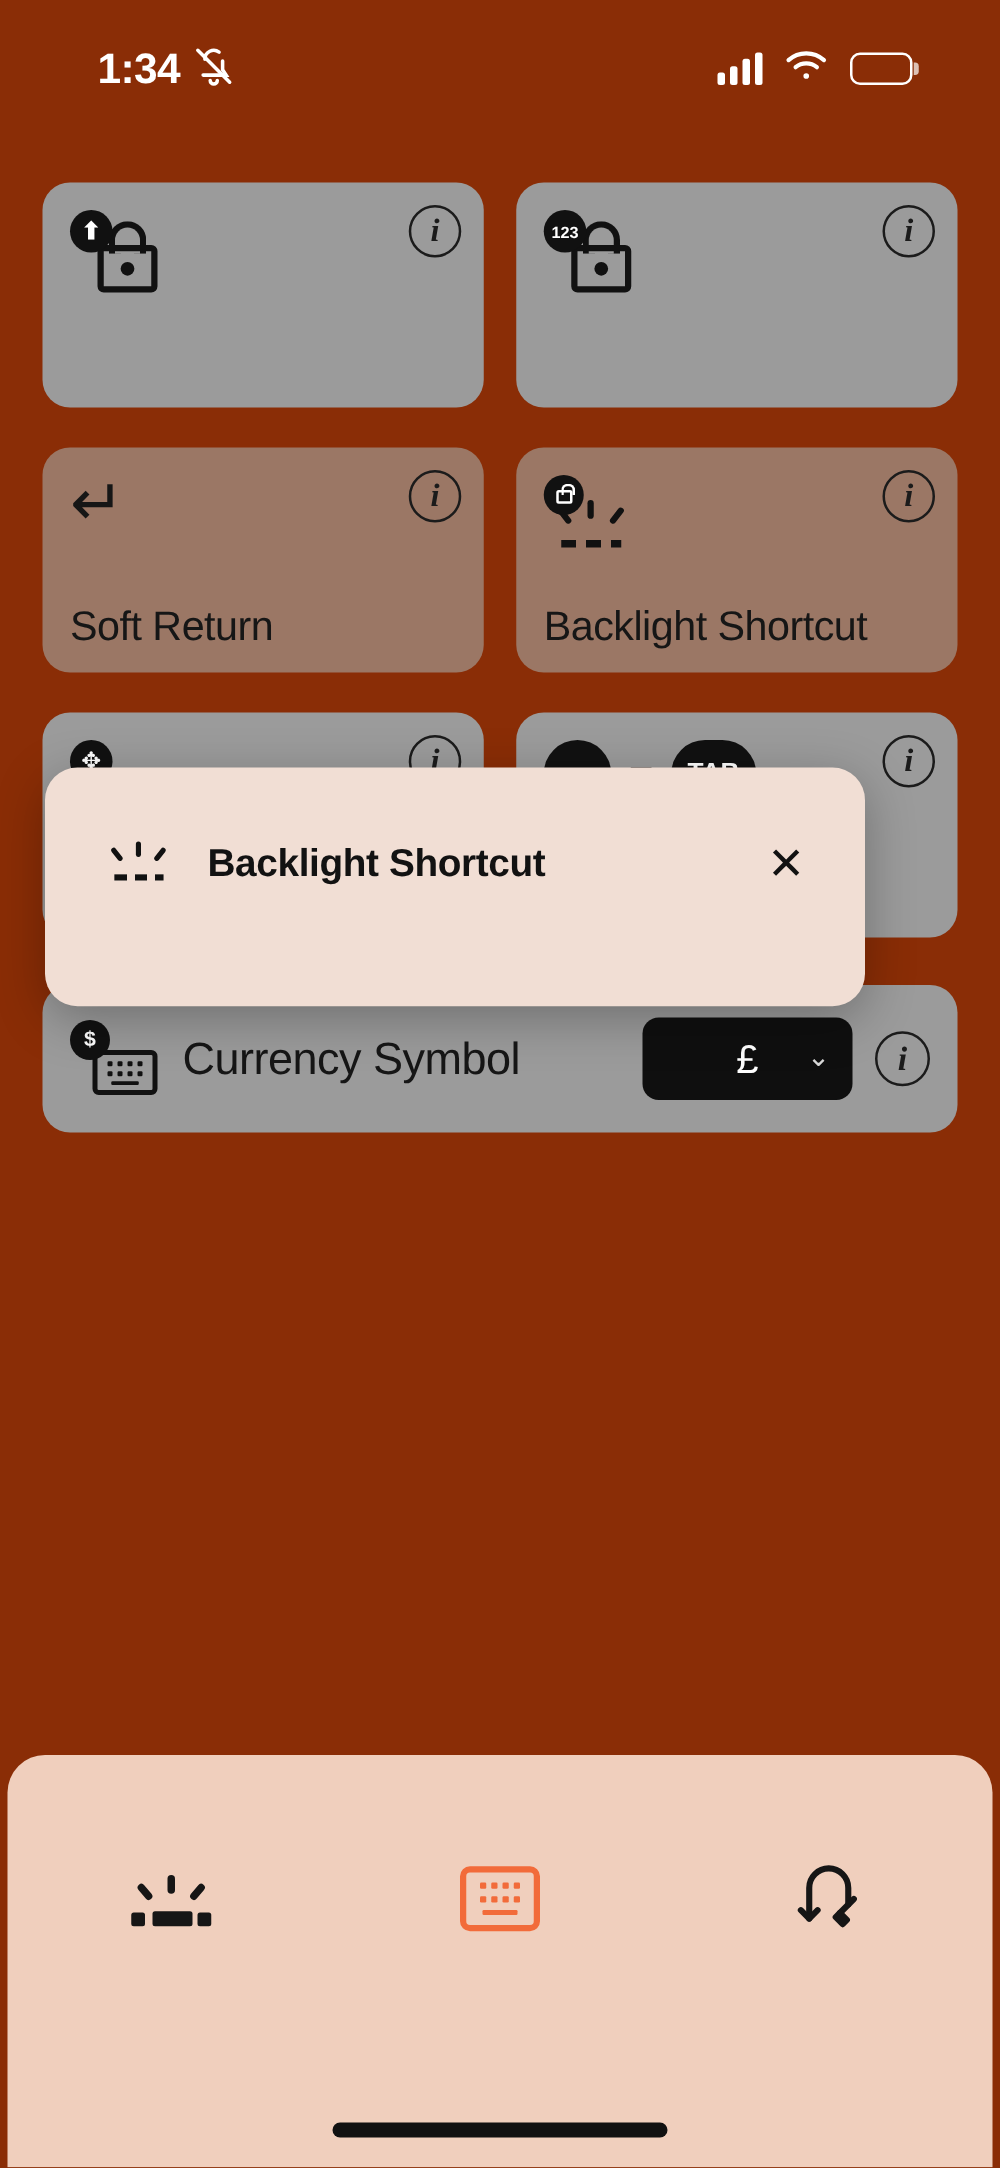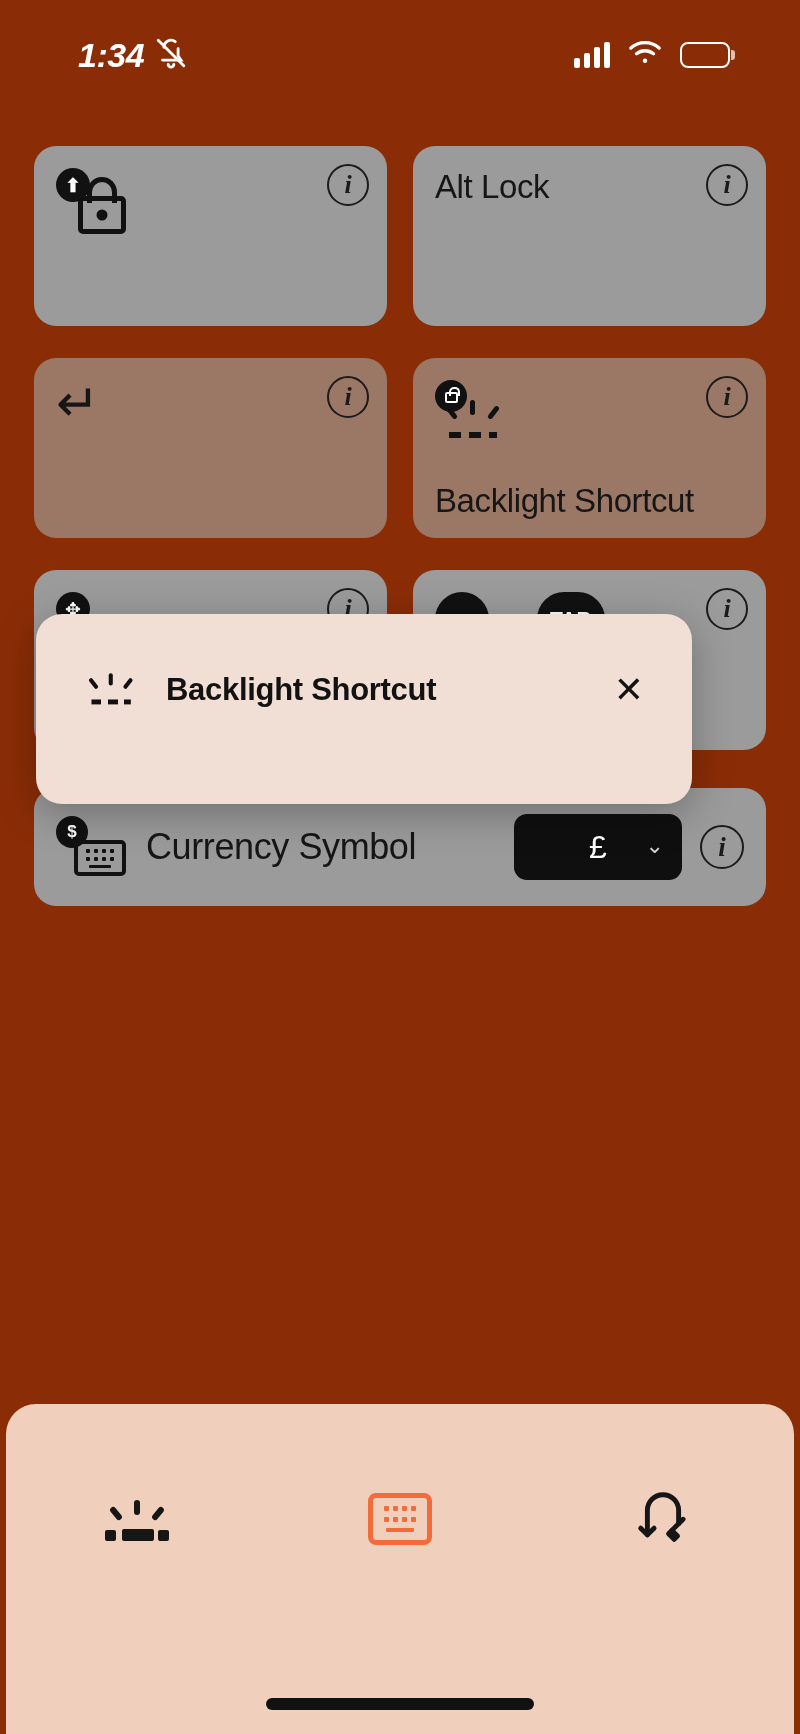--- a/index.html
+++ b/index.html
@@ -18,21 +18,21 @@
 
   
   .statusbar {
     position: absolute; top: 0; left: 0;
     width: 800px; height: 110px;
     display: flex; align-items: center;
     justify-content: space-between;
     padding: 0 70px 0 78px;
     color: #ffffff;
   }
-  .sb-left { display: flex; align-items: center; gap: 10px; font-style: italic; }
+  .sb-left { display: flex; align-items: center; gap: 10px; }
   .sb-time { font-size: 34px; font-weight: 700; letter-spacing: -0.5px; color:#fff; }
   .sb-right { display: flex; align-items: center; gap: 18px; }
 
   
   .content {
     position: absolute; top: 110px; left: 0;
     width: 800px; height: 1280px;
   }
   .grid {
     display: grid;
@@ -326,28 +326,35 @@
           <div class="lock-wrap">
             <div class="lock-shackle"></div>
             <div class="lock-body"></div>
             <div class="lock-badge arrow">⬆</div>
           </div>
         </div>
       </div>
 
       <div class="card">
         <div class="info-badge">i</div>
-        <div class="card-label">Alt Lock</div>
+        <div class="card-icon">
+          <div class="lock-wrap">
+            <div class="lock-shackle"></div>
+            <div class="lock-body"></div>
+            <div class="lock-badge">123</div>
+          </div>
+        </div>
       </div>
 
       <div class="card off">
         <div class="info-badge">i</div>
         <div class="card-icon">
           <span class="ret-arrow">↵</span>
         </div>
+        <div class="card-label">Soft Return</div>
       </div>
 
       <div class="card off">
         <div class="info-badge">i</div>
         <div class="card-icon">
           <div class="bl">
             <span class="ray r1"></span>
               <span class="ray r2"></span>
               <span class="ray r3"></span>
             <span class="bar"></span>

